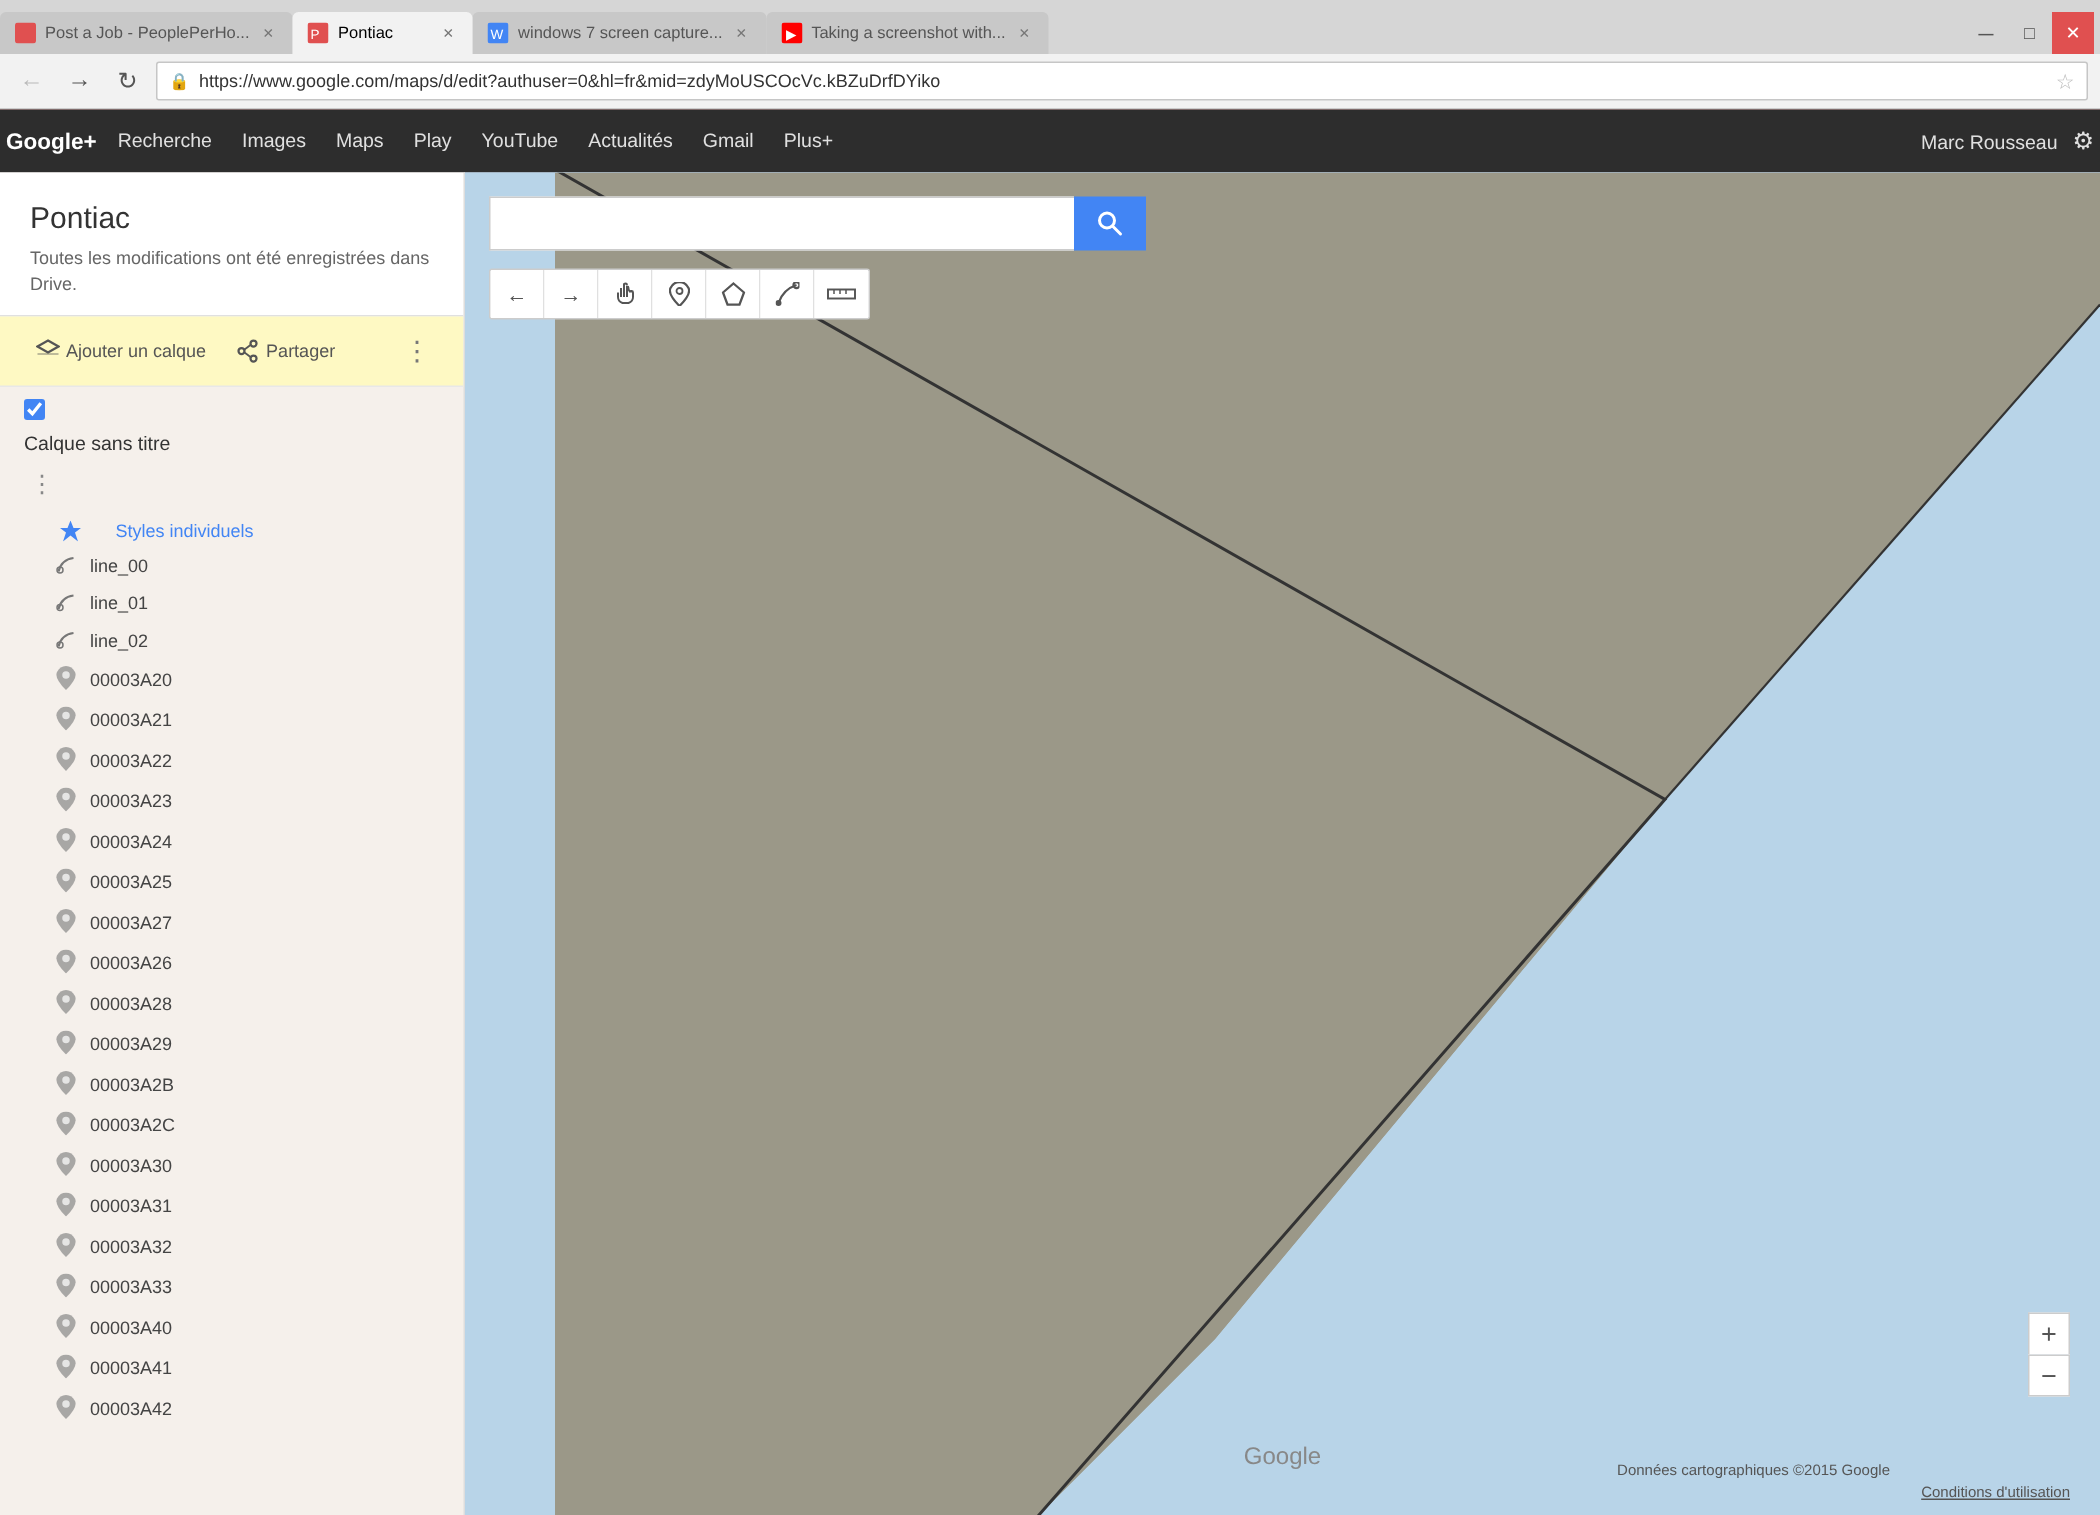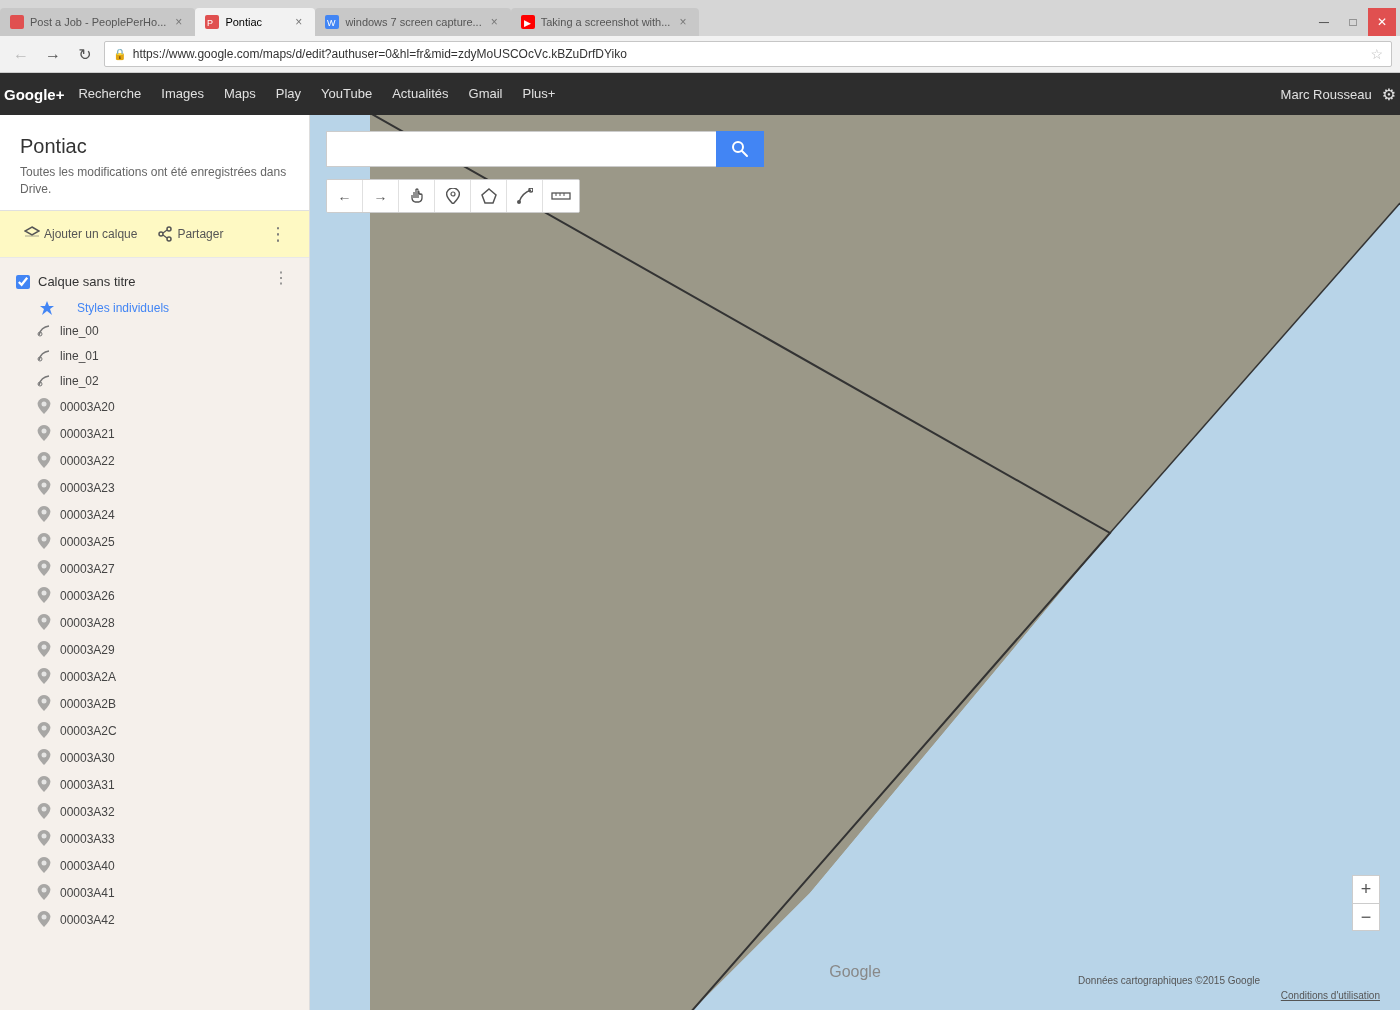--- a/index.html
+++ b/index.html
@@ -44,21 +44,21 @@
     .sidebar-header { padding: 20px 20px 12px 20px; background: white; border-bottom: 1px solid #e0e0e0; }
     .sidebar-title { font-size: 20px; color: #333; font-weight: normal; margin-bottom: 6px; }
     .sidebar-subtitle { font-size: 12px; color: #666; line-height: 1.4; }
     .sidebar-actions { display: flex; align-items: center; padding: 8px 16px; background: #fef9c3; border-bottom: 1px solid #e8e8e8; gap: 4px; }
     .sidebar-action-btn { display: flex; align-items: center; gap: 4px; padding: 6px 8px; font-size: 12px; color: #555; cursor: pointer; border: none; background: none; border-radius: 2px; }
     .sidebar-action-sep { flex: 1; }
     .sidebar-menu-btn { padding: 4px 6px; cursor: pointer; color: #777; font-size: 18px; border: none; background: none; }
 
     .sidebar-layers { flex: 1; overflow-y: auto; padding-bottom: 10px; }
     .layer-section { padding: 8px 16px 4px 16px; }
-    .layer-header { display: flex; align-items: flex-end; gap: 8px; margin-bottom: 8px; }
+    .layer-header { display: flex; align-items: flex-start; gap: 8px; margin-bottom: 8px; flex-direction: column; }
     .layer-check { width: 14px; height: 14px; accent-color: #4285f4; cursor: pointer; }
     .layer-name { font-size: 13px; color: #333; flex: 1; }
     .layer-more-btn { color: #888; font-size: 16px; cursor: pointer; border: none; background: none; padding: 2px 4px; }
     .layer-style { display: flex; align-items: center; gap: 23px; padding: 4px 8px 4px 24px; cursor: pointer; color: #4285f4; font-size: 12px; }
 
     .layer-item { display: flex; align-items: center; gap: 8px; padding: 4px 8px 4px 20px; cursor: pointer; }
     .layer-item-icon { color: #777; font-size: 13px; width: 16px; text-align: center; }
     .layer-item-name { font-size: 12px; color: #444; }
 
     
@@ -327,29 +327,20 @@
       </span>
       <span class="layer-item-name">00003A29</span>
     </div>
             <div class="layer-item">
       <span class="layer-item-icon">
         <svg width="14" height="16" viewBox="0 0 14 16">
           <path d="M7,0 Q11,0 13,4 Q15,8 7,16 Q-1,8 1,4 Q3,0 7,0 Z" fill="#888" opacity="0.7"></path>
           <circle cx="7" cy="6" r="2.5" fill="white" opacity="0.7"></circle>
         </svg>
       </span>
-      <span class="layer-item-name">00003A2A</span>
-    </div>
-            <div class="layer-item">
-      <span class="layer-item-icon">
-        <svg width="14" height="16" viewBox="0 0 14 16">
-          <path d="M7,0 Q11,0 13,4 Q15,8 7,16 Q-1,8 1,4 Q3,0 7,0 Z" fill="#888" opacity="0.7"></path>
-          <circle cx="7" cy="6" r="2.5" fill="white" opacity="0.7"></circle>
-        </svg>
-      </span>
       <span class="layer-item-name">00003A2B</span>
     </div>
             <div class="layer-item">
       <span class="layer-item-icon">
         <svg width="14" height="16" viewBox="0 0 14 16">
           <path d="M7,0 Q11,0 13,4 Q15,8 7,16 Q-1,8 1,4 Q3,0 7,0 Z" fill="#888" opacity="0.7"></path>
           <circle cx="7" cy="6" r="2.5" fill="white" opacity="0.7"></circle>
         </svg>
       </span>
       <span class="layer-item-name">00003A2C</span>

